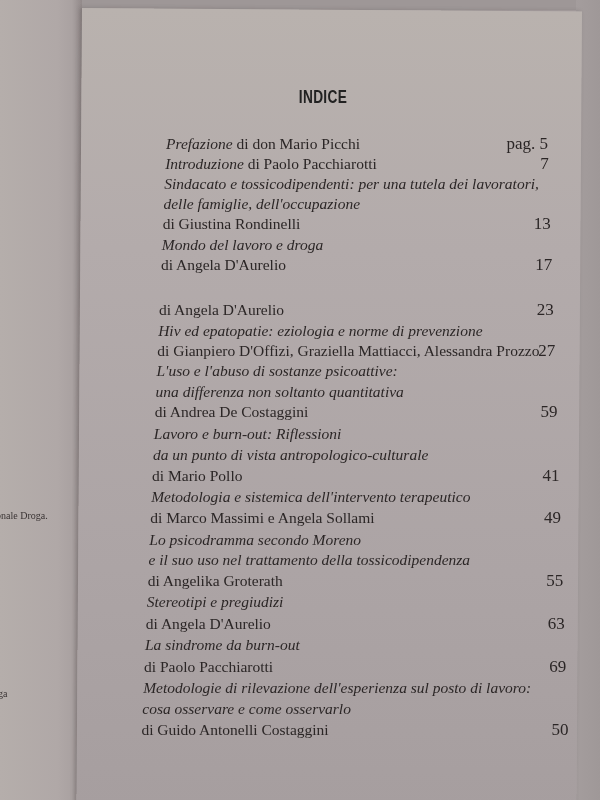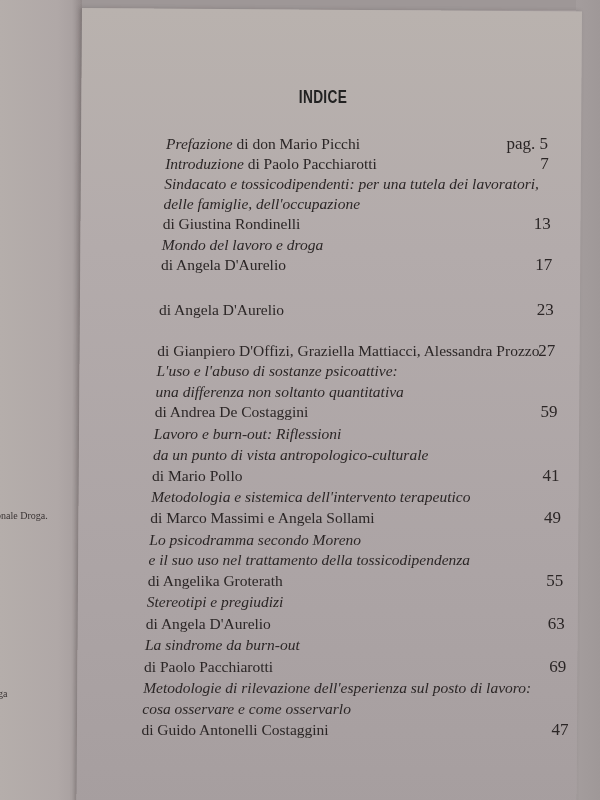--- a/index.html
+++ b/index.html
@@ -116,20 +116,21 @@
     <div class="pg" style="left: 443.7px; width: 60px; top: 155px;"><span>7</span></div>
     <div class="line" style="left: 119.32px; top: 175px; text-align: right;"><i>Sindacato e tossicodipendenti: per una tutela dei lavoratori,</i></div>
     <div class="line" style="left: 118.48px; top: 195px;"><i>delle famiglie, dell'occupazione</i></div>
     <div class="line" style="left: 117.64px; top: 215px;"><span>di Giustina Rondinelli</span></div>
     <div class="pg" style="left: 445.8px; width: 60px; top: 215px;"><span>13</span></div>
     <div class="line" style="left: 116.758px; top: 236px;"><i>Mondo del lavoro e droga</i></div>
     <div class="line" style="left: 115.918px; top: 256px;"><span>di Angela D'Aurelio</span></div>
     <div class="pg" style="left: 447.235px; width: 60px; top: 256px;"><span>17</span></div>
     <div class="line" style="left: 114.028px; top: 301px;"><span>di Angela D'Aurelio</span></div>
     <div class="pg" style="left: 448.81px; width: 60px; top: 301px;"><span>23</span></div>
+    <div class="line" style="left: 113.146px; top: 322px;"><i>Hiv ed epatopatie: eziologia e norme di prevenzione</i></div>
     <div class="line" style="left: 112.306px; top: 342px;"><span>di Gianpiero D'Offizi, Graziella Mattiacci, Alessandra Prozzo</span></div>
     <div class="pg" style="left: 450.245px; width: 60px; top: 342px;"><span>27</span></div>
     <div class="line" style="left: 111.466px; top: 362px;"><i>L'uso e l'abuso di sostanze psicoattive:</i></div>
     <div class="line" style="left: 110.584px; top: 383px;"><i>una differenza non soltanto quantitativa</i></div>
     <div class="line" style="left: 109.744px; top: 403px;"><span>di Andrea De Costaggini</span></div>
     <div class="pg" style="left: 452.38px; width: 60px; top: 403px;"><span>59</span></div>
     <div class="line" style="left: 108.82px; top: 425px;"><i>Lavoro e burn-out: Riflessioni</i></div>
     <div class="line" style="left: 107.938px; top: 446px;"><i>da un punto di vista antropologico-culturale</i></div>
     <div class="line" style="left: 107.056px; top: 467px;"><span>di Mario Pollo</span></div>
     <div class="pg" style="left: 454.62px; width: 60px; top: 467px;"><span>41</span></div>
@@ -142,14 +143,14 @@
     <div class="pg" style="left: 458.295px; width: 60px; top: 572px;"><span>55</span></div>
     <div class="line" style="left: 101.764px; top: 593px;"><i>Stereotipi e pregiudizi</i></div>
     <div class="line" style="left: 100.84px; top: 615px;"><span>di Angela D'Aurelio</span></div>
     <div class="pg" style="left: 459.8px; width: 60px; top: 615px;"><span>63</span></div>
     <div class="line" style="left: 99.958px; top: 636px;"><i>La sindrome da burn-out</i></div>
     <div class="line" style="left: 99.034px; top: 658px;"><span>di Paolo Pacchiarotti</span></div>
     <div class="pg" style="left: 461.305px; width: 60px; top: 658px;"><span>69</span></div>
     <div class="line" style="left: 98.152px; top: 679px;"><i>Metodologie di rilevazione dell'esperienza sul posto di lavoro:</i></div>
     <div class="line" style="left: 97.27px; top: 700px;"><i>cosa osservare e come osservarlo</i></div>
     <div class="line" style="left: 96.388px; top: 721px;"><span>di Guido Antonelli Costaggini</span></div>
-    <div class="pg" style="left: 463.51px; width: 60px; top: 721px;"><span>47</span></div>
+    <div class="pg" style="left: 463.51px; width: 60px; top: 721px;"><span>50</span></div>
   </div>
 
 </body></html>

